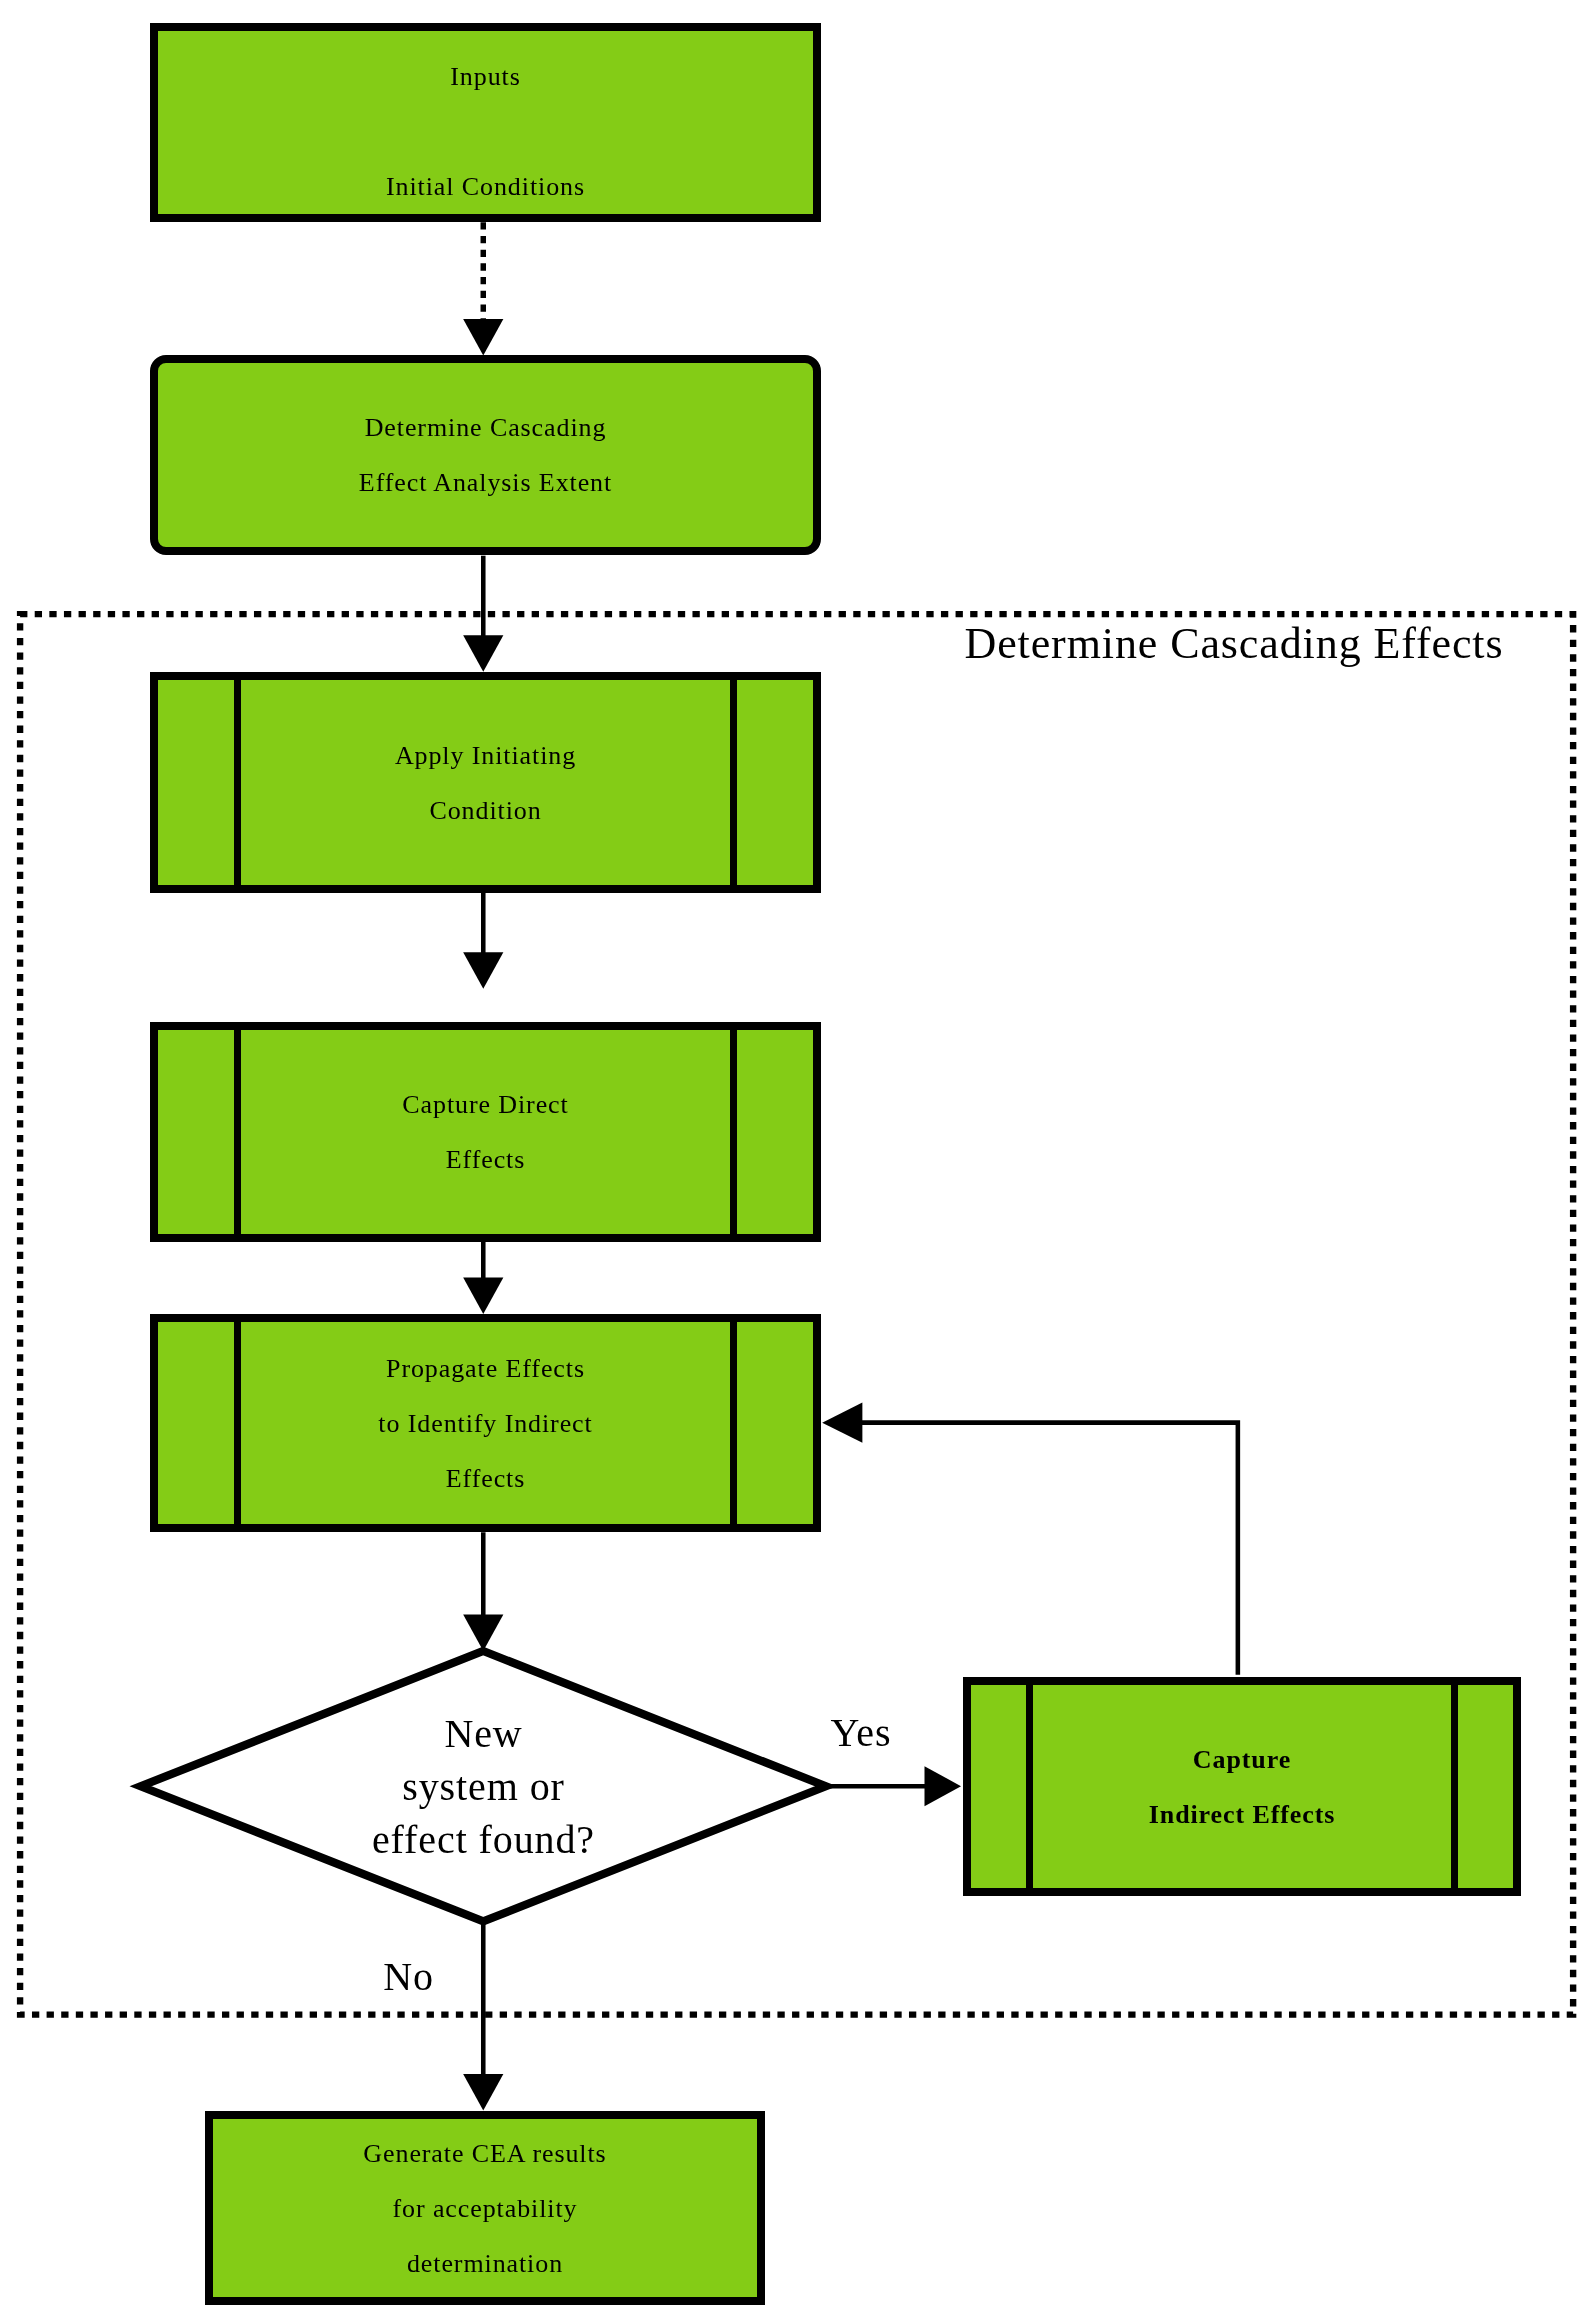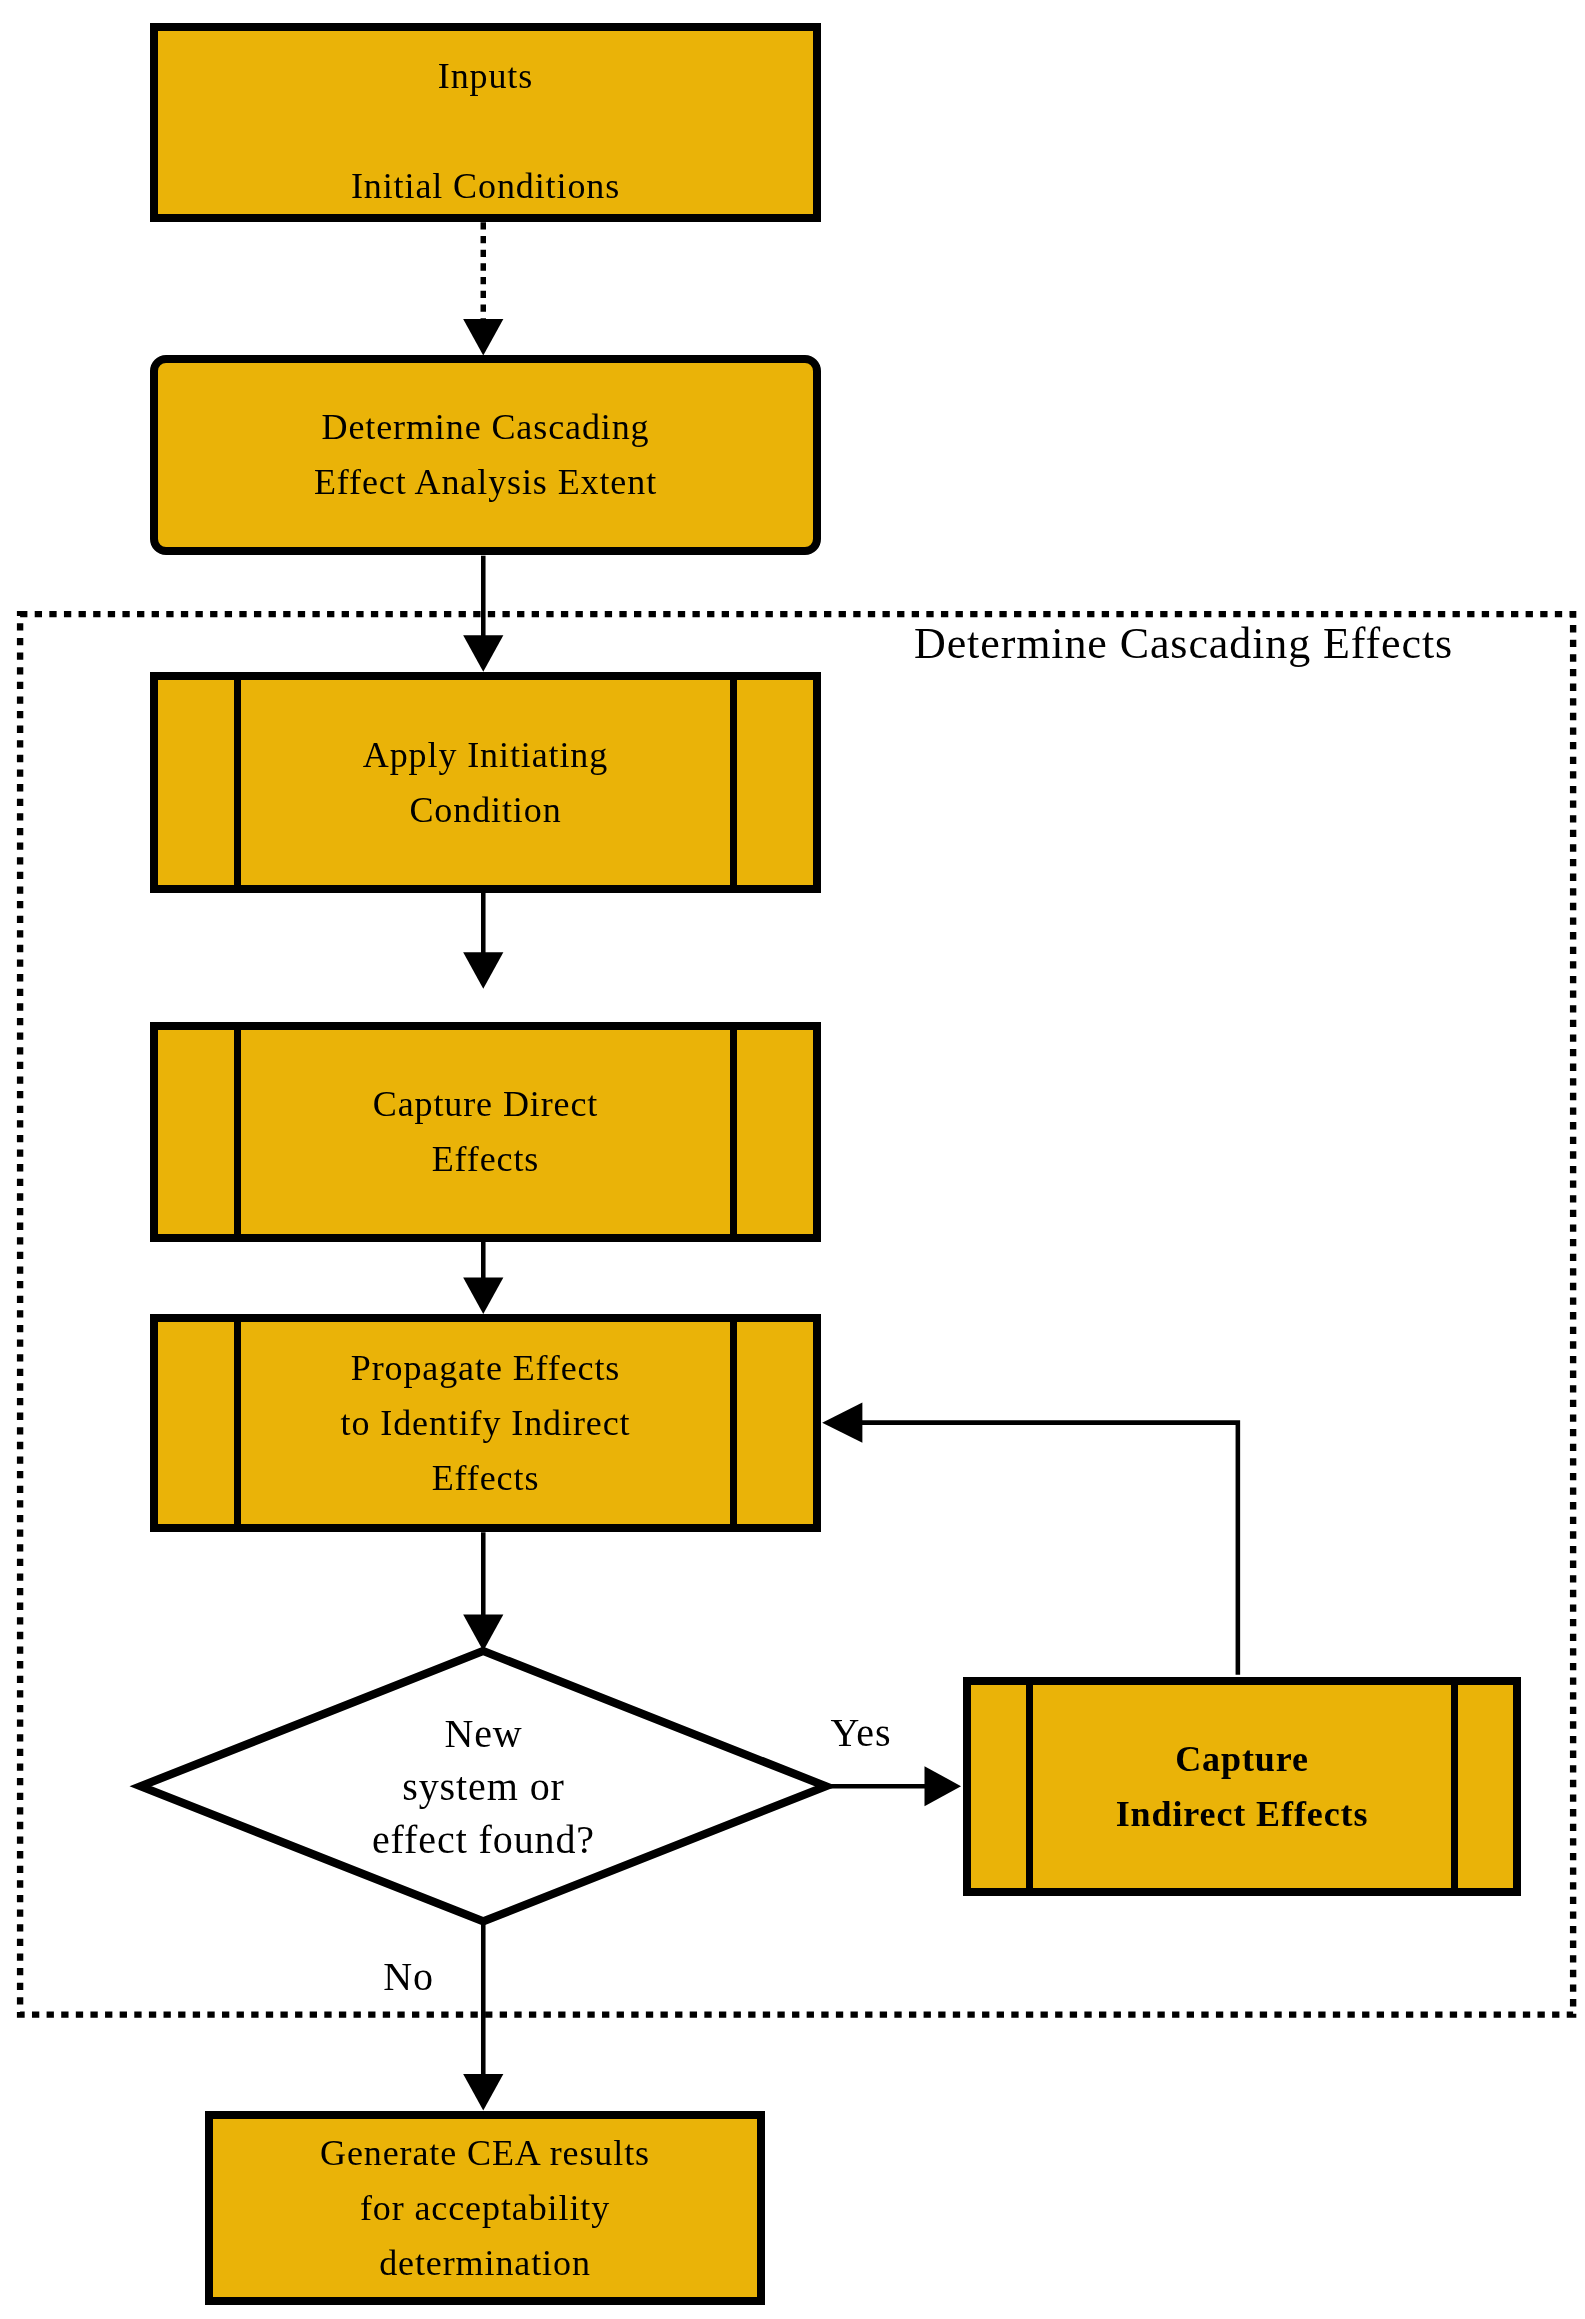--- a/index.html
+++ b/index.html
@@ -2,36 +2,36 @@
 <html style="font-size:14.6px"><head>
 <meta charset="utf-8">
 <style>
   html,body{margin:0;padding:0;background:#fff;}
   .stage{
     position:relative;width:1585px;height:2320px;background:#ffffff;
     font-family:"Liberation Serif", serif;color:#000;overflow:hidden;
   }
   .overlay{position:absolute;left:0;top:0;width:1585px;height:2320px;}
   .node{
-    position:absolute;box-sizing:border-box;border:8.2px solid #000;background:#eab308;
+    position:absolute;box-sizing:border-box;border:8.2px solid #000;background:#84cc16;
     display:flex;align-items:center;justify-content:center;text-align:center;
-    white-space:pre-line;font-size:36px;line-height:55px;letter-spacing:0.9px;
+    white-space:pre-line;font-size:26px;line-height:55px;letter-spacing:0.9px;
   }
   .vline{position:absolute;top:0;bottom:0;width:7.3px;background:#000;}
   .freelabel{
     position:absolute;font-size:40px;line-height:46px;letter-spacing:0.9px;
     white-space:pre-line;text-align:center;
   }
   .diamond-text{
     position:absolute;left:278px;top:1707px;width:411px;
     font-size:40px;line-height:53px;text-align:center;white-space:pre-line;letter-spacing:0.9px;
   }
   .container-label{
     position:absolute;left:914px;top:618px;width:640px;
-    font-size:44px;line-height:51px;text-align:left;letter-spacing:0.9px;
+    font-size:44px;line-height:51px;text-align:center;letter-spacing:0.9px;
   }
 </style>
 </head>
 <body>
 
 <div class="stage">
 
   <svg class="overlay" viewBox="0 0 1735 2539" xmlns="http://www.w3.org/2000/svg">
 
     <rect x="22" y="672" width="1700" height="1533" fill="none" stroke="#000" stroke-width="7" stroke-dasharray="8 8"></rect>

